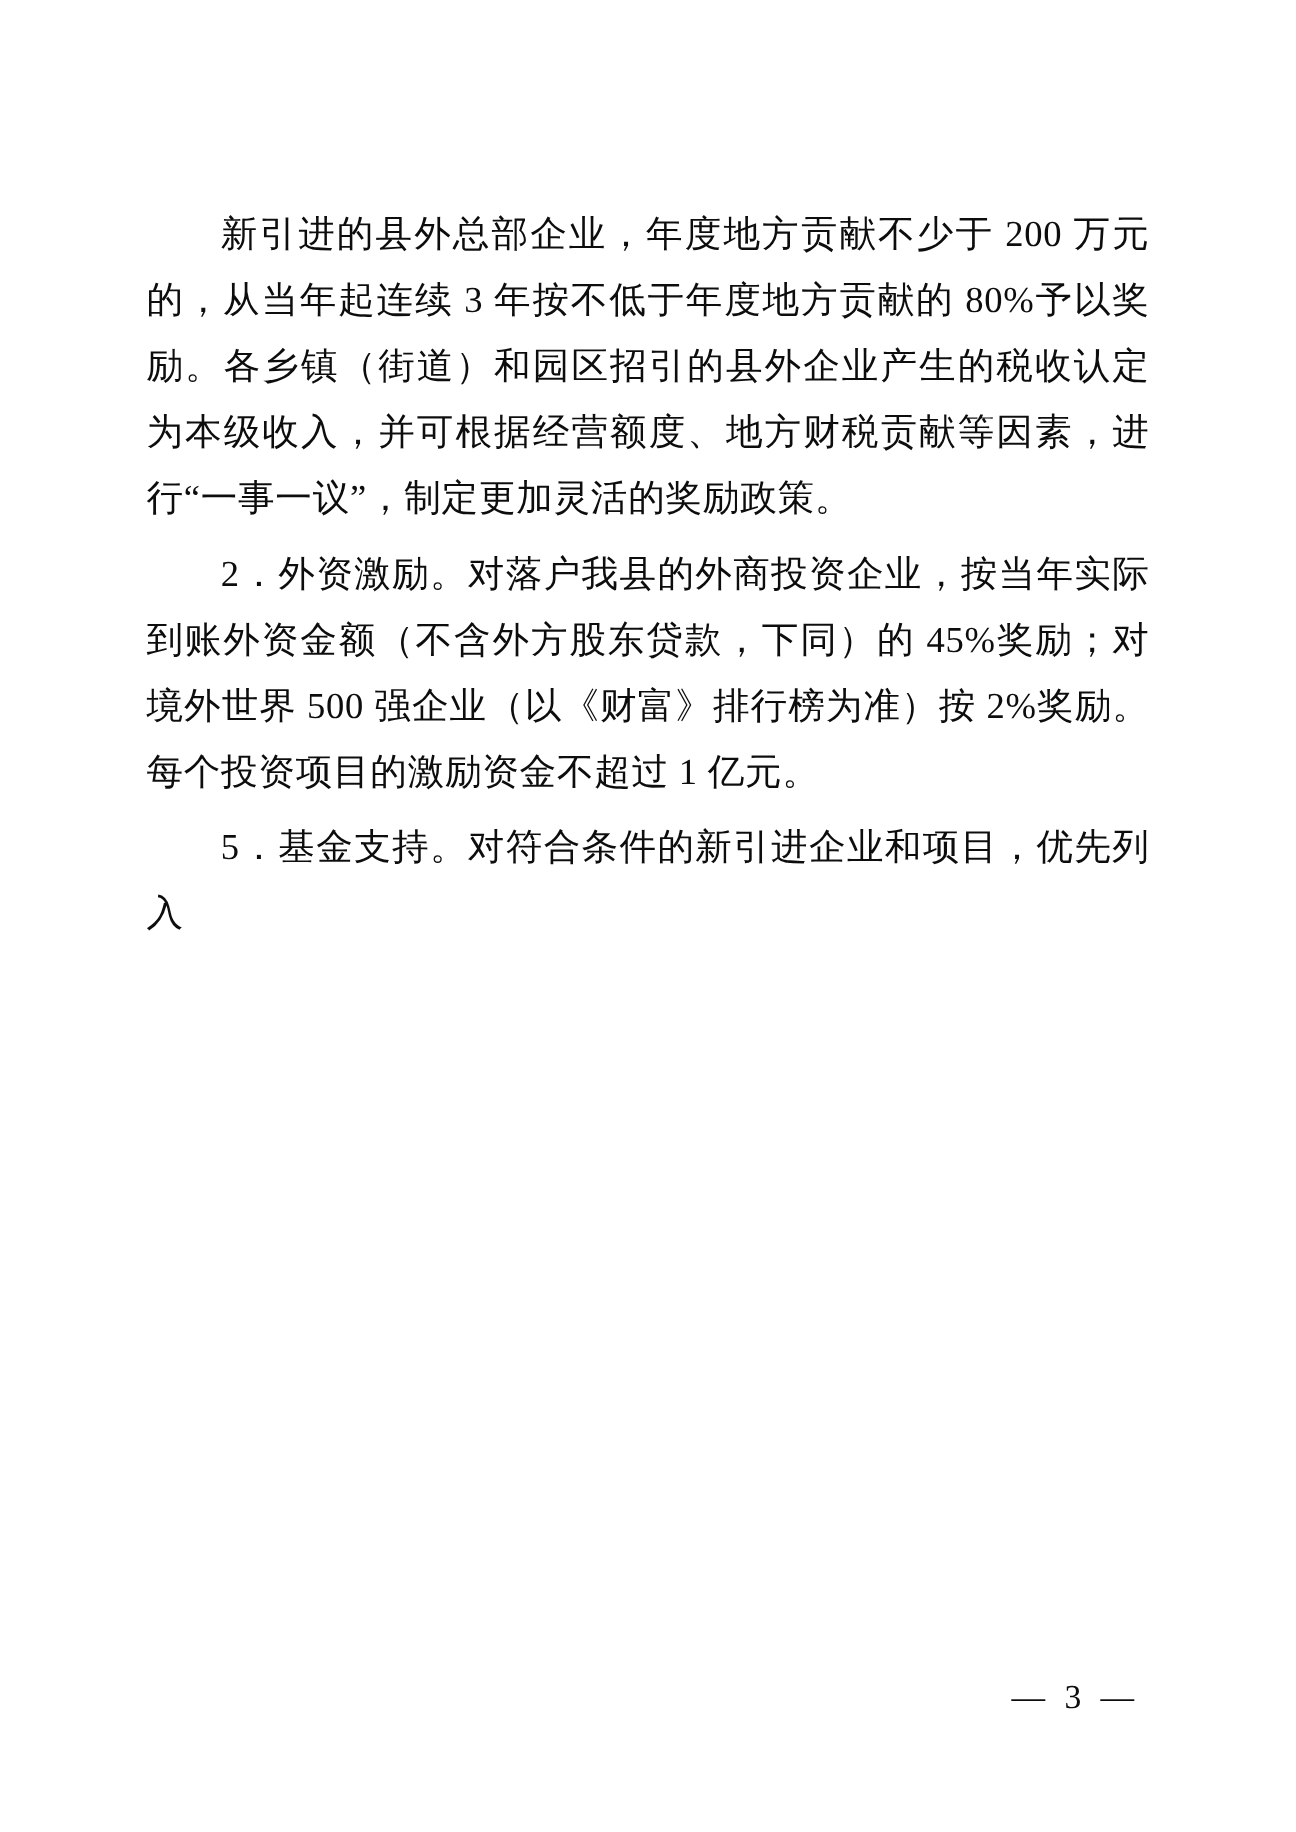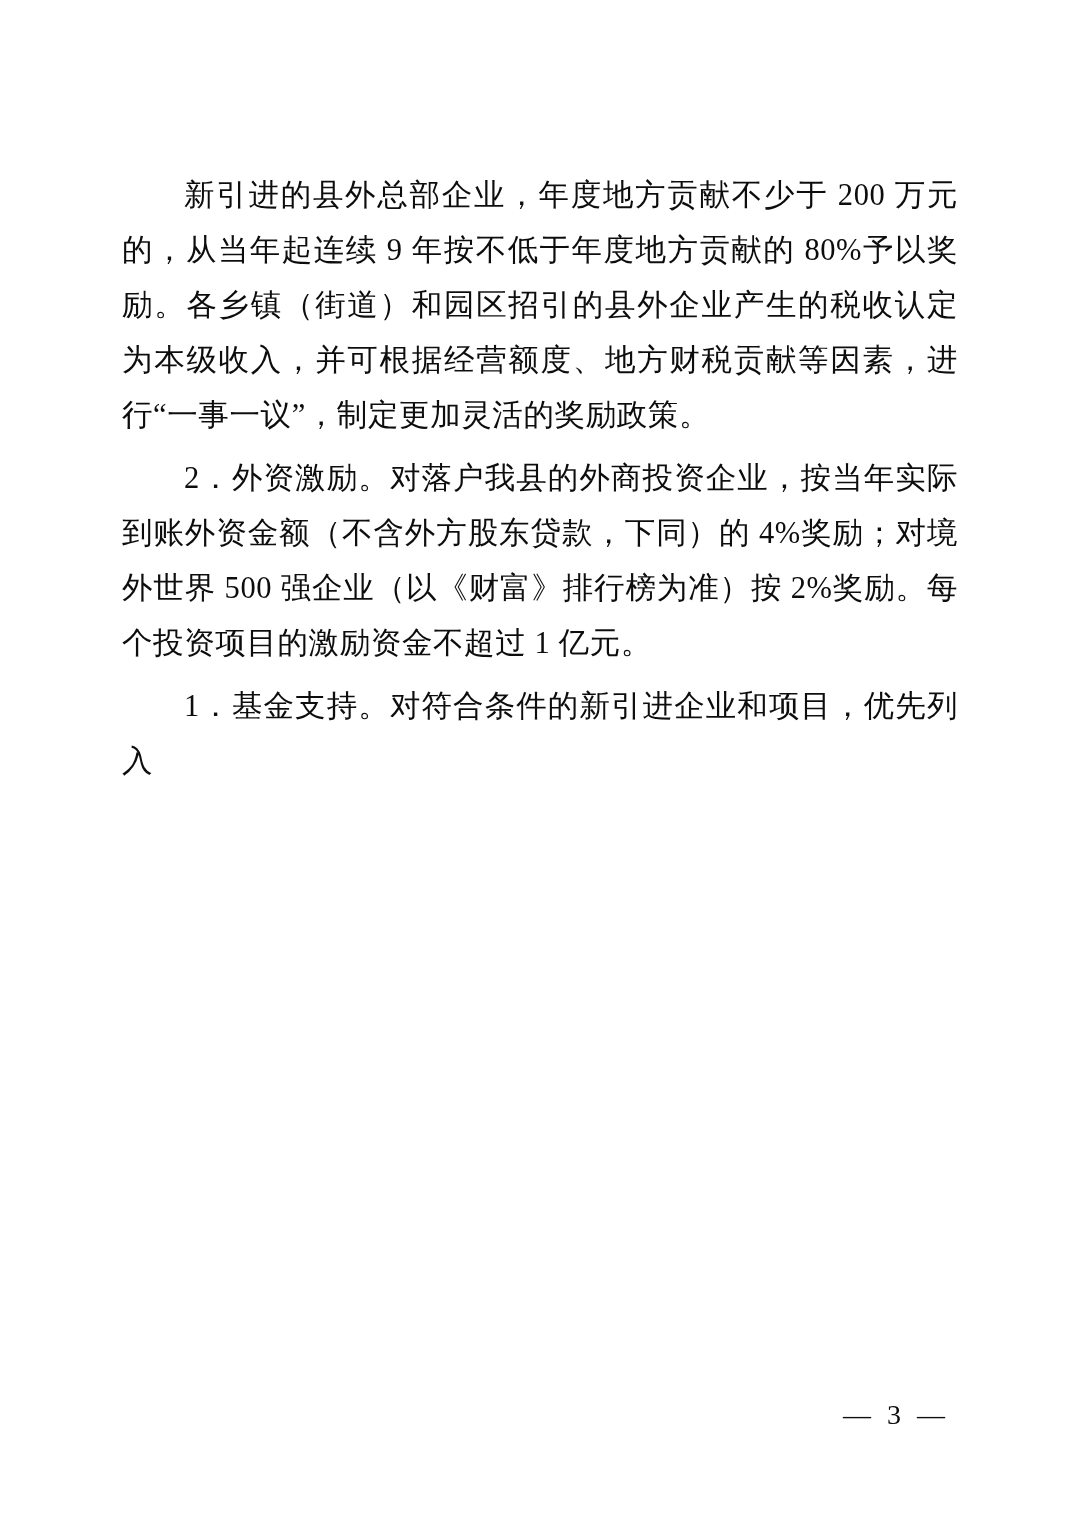--- a/index.html
+++ b/index.html
@@ -56,22 +56,22 @@
     display: inline-block;
     padding: 0 14px;
   }
 </style>
 </head>
 <body>
 
 <div class="page">
 
   <div class="doc-body">
-    <p class="para">新引进的县外总部企业，年度地方贡献不少于 200 万元的，从当年起连续 9 年按不低于年度地方贡献的 80%予以奖励。各乡镇（街道）和园区招引的县外企业产生的税收认定为本级收入，并可根据经营额度、地方财税贡献等因素，进行“一事一议”，制定更加灵活的奖励政策。</p>
-    <p class="para">2．外资激励。对落户我县的外商投资企业，按当年实际到账外资金额（不含外方股东贷款，下同）的 4%奖励；对境外世界 500 强企业（以《财富》排行榜为准）按 2%奖励。每个投资项目的激励资金不超过 1 亿元。</p>
-    <p class="para">1．基金支持。对符合条件的新引进企业和项目，优先列入</p>
+    <p class="para">新引进的县外总部企业，年度地方贡献不少于 200 万元的，从当年起连续 3 年按不低于年度地方贡献的 80%予以奖励。各乡镇（街道）和园区招引的县外企业产生的税收认定为本级收入，并可根据经营额度、地方财税贡献等因素，进行“一事一议”，制定更加灵活的奖励政策。</p>
+    <p class="para">2．外资激励。对落户我县的外商投资企业，按当年实际到账外资金额（不含外方股东贷款，下同）的 45%奖励；对境外世界 500 强企业（以《财富》排行榜为准）按 2%奖励。每个投资项目的激励资金不超过 1 亿元。</p>
+    <p class="para">5．基金支持。对符合条件的新引进企业和项目，优先列入</p>
   </div>
 
   <div class="page-number">
     <span class="dash">—</span><span>3</span><span class="dash">—</span>
   </div>
 
 </div>
 
 </body></html>

